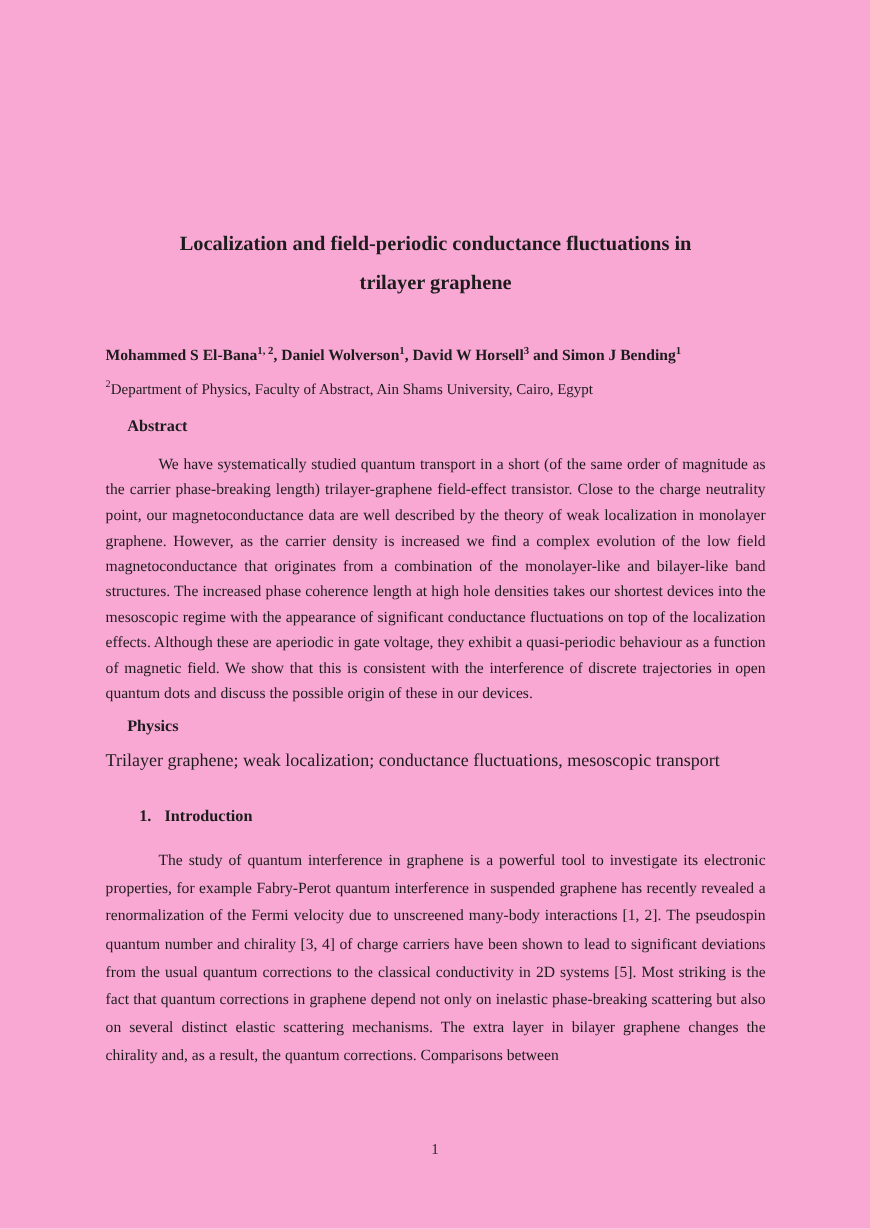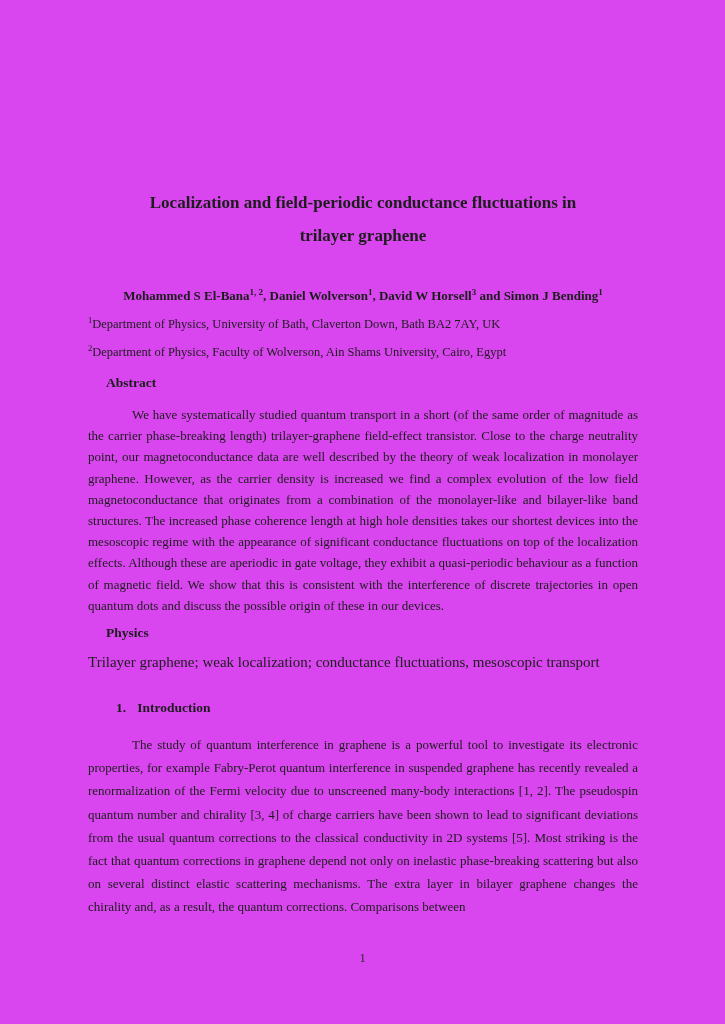--- a/index.html
+++ b/index.html
@@ -4,41 +4,40 @@
 <style>
   html, body {
     margin: 0;
     padding: 0;
     background: #ffffff;
   }
   .page {
     position: relative;
     width: 725px;
     height: 1024px;
-    background: #d946ef;
+    background: #f9a8d4;
     font-family: "Liberation Serif", "DejaVu Serif", serif;
     color: #1c1c1c;
     overflow: hidden;
     box-sizing: border-box;
     padding: 0 87px 0 88px;
   }
   .title {
     margin: 186px 0 0 0;
     font-size: 17px;
     font-weight: bold;
     text-align: center;
     line-height: 33px;
   }
   .title .title-line { display: block; }
   .authors {
     margin: 36px 0 0 0;
     font-size: 13px;
     font-weight: bold;
     line-height: 16px;
-    text-align: center;
   }
   .authors sup {
     font-size: 9px;
     font-weight: bold;
     line-height: 0;
   }
   .affil {
     margin: 13px 0 0 0;
     font-size: 12.5px;
     line-height: 15px;
@@ -93,22 +92,21 @@
 
 <div class="page">
 
   <h1 class="title">
       <span class="title-line">Localization and field-periodic conductance fluctuations in</span>
       <span class="title-line">trilayer graphene</span>
     </h1>
 
   <p class="authors"><span>Mohammed S El-Bana</span><sup>1, 2</sup><span>, Daniel Wolverson</span><sup>1</sup><span>, David W Horsell</span><sup>3</sup><span> and Simon J Bending</span><sup>1</sup></p>
 
-  <p class="affil"><sup>1</sup><span>Department of Physics, University of Bath, Claverton Down, Bath BA2 7AY, UK</span></p>
-  <p class="affil"><sup>2</sup><span>Department of Physics, Faculty of Wolverson, Ain Shams University, Cairo, Egypt</span></p>
+  <p class="affil"><sup>2</sup><span>Department of Physics, Faculty of Abstract, Ain Shams University, Cairo, Egypt</span></p>
 
   <h2 class="heading heading-abstract">Abstract</h2>
   <p class="body-par">We have systematically studied quantum transport in a short (of the same order of magnitude as the carrier phase-breaking length) trilayer-graphene field-effect transistor. Close to the charge neutrality point, our magnetoconductance data are well described by the theory of weak localization in monolayer graphene. However, as the carrier density is increased we find a complex evolution of the low field magnetoconductance that originates from a combination of the monolayer-like and bilayer-like band structures. The increased phase coherence length at high hole densities takes our shortest devices into the mesoscopic regime with the appearance of significant conductance fluctuations on top of the localization effects. Although these are aperiodic in gate voltage, they exhibit a quasi-periodic behaviour as a function of magnetic field. We show that this is consistent with the interference of discrete trajectories in open quantum dots and discuss the possible origin of these in our devices.</p>
 
   <h2 class="heading heading-keywords">Physics</h2>
   <p class="keywords-par">Trilayer graphene; weak localization; conductance fluctuations, mesoscopic transport</p>
 
   <h2 class="section-heading"><span class="sec-num">1.</span><span>Introduction</span></h2>
   <p class="body-par intro-par">The study of quantum interference in graphene is a powerful tool to investigate its electronic properties, for example Fabry-Perot quantum interference in suspended graphene has recently revealed a renormalization of the Fermi velocity due to unscreened many-body interactions [1, 2]. The pseudospin quantum number and chirality [3, 4] of charge carriers have been shown to lead to significant deviations from the usual quantum corrections to the classical conductivity in 2D systems [5]. Most striking is the fact that quantum corrections in graphene depend not only on inelastic phase-breaking scattering but also on several distinct elastic scattering mechanisms. The extra layer in bilayer graphene changes the chirality and, as a result, the quantum corrections. Comparisons between</p>
 

